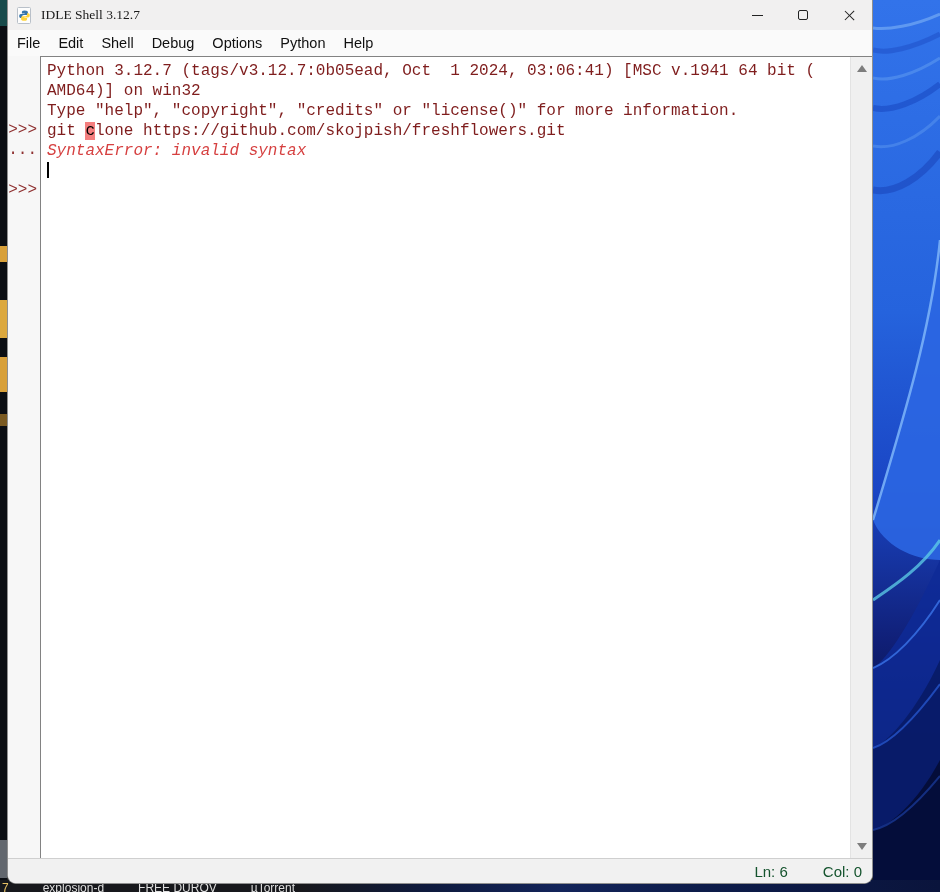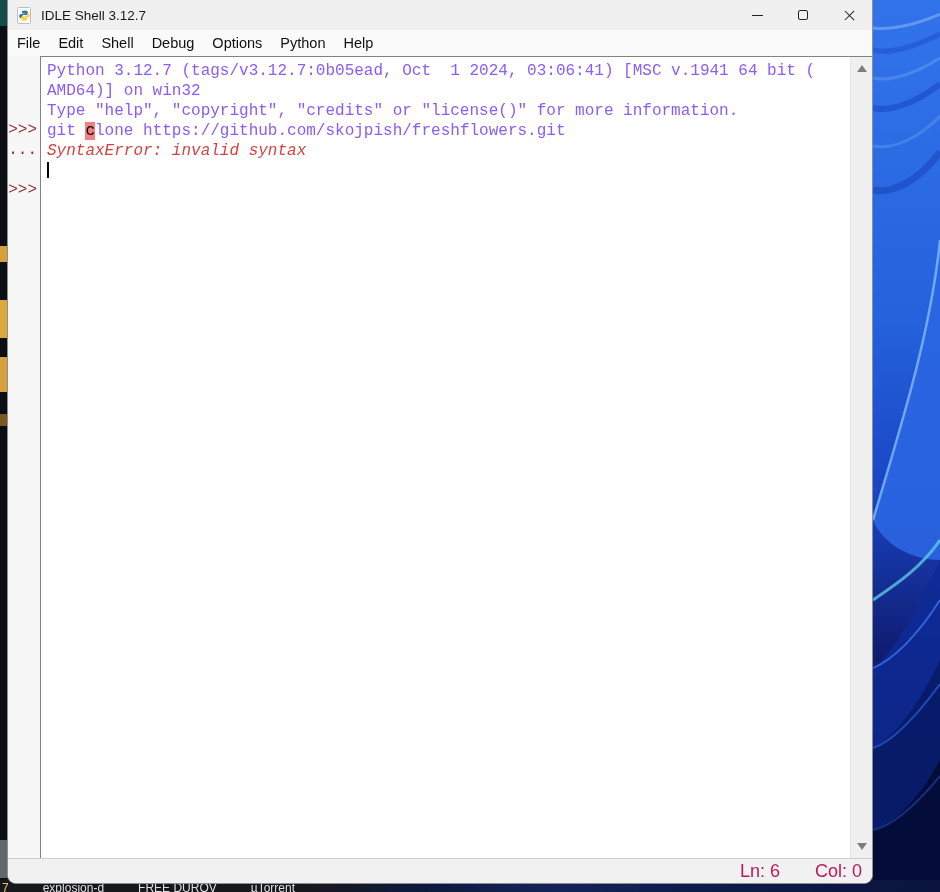--- a/index.html
+++ b/index.html
@@ -27,21 +27,21 @@
   .bottom-bar .bitem{font-size:12px;line-height:14px;color:#dfdfdf;white-space:nowrap;}
 
   
   .idle-window{position:absolute;left:7px;top:0;width:866px;height:884px;z-index:3;
     background:#fff;border:1px solid #8f8f8f;border-top:none;
     border-radius:0 0 9px 9px;overflow:hidden;}
 
   
   .title-bar{position:absolute;left:0;top:0;right:0;height:30px;background:#f1f0f0;display:flex;align-items:center;}
   .app-icon{width:17px;height:17px;margin-left:8px;flex:0 0 auto;}
-  .title-text{margin-left:8px;font-size:13.5px;color:#191919;}
+  .title-text{margin-left:8px;font-size:13.5px;color:#191919;font-family:Liberation Serif, serif;}
   .win-controls{margin-left:auto;display:flex;height:30px;}
   .win-btn{width:46px;height:30px;display:flex;align-items:center;justify-content:center;cursor:default;}
   .glyph-min{width:11px;border-top:1.4px solid #222;}
   .glyph-max{width:10px;height:10px;border:1.2px solid #222;border-radius:2px;}
   .glyph-close{width:11px;height:11px;position:relative;}
   .glyph-close:before,.glyph-close:after{content:"";position:absolute;left:5px;top:-1px;width:1.3px;height:13px;background:#222;}
   .glyph-close:before{transform:rotate(45deg);}
   .glyph-close:after{transform:rotate(-45deg);}
 
   
@@ -50,36 +50,36 @@
 
   
   .content{position:absolute;left:0;top:56px;right:0;bottom:25px;background:#f7f7f7;}
   .sidebar{position:absolute;left:0;top:0;width:32px;bottom:0;background:#f7f7f7;padding-top:4px;}
   .prompt-line{height:20px;font-family:"Liberation Mono","DejaVu Sans Mono",monospace;font-size:16px;line-height:20px;
     color:var(--c-prompt);text-align:right;padding-right:3px;white-space:pre;}
   .text-frame{position:absolute;left:32px;top:0;right:0;bottom:0;border-top:1px solid #828282;border-left:1px solid #828282;background:#fff;}
   .text-view{position:absolute;left:0;top:0;right:22px;bottom:0;background:#fff;padding:4px 0 0 6px;cursor:text;}
   .shell-line{height:20px;font-family:"Liberation Mono","DejaVu Sans Mono",monospace;font-size:16px;line-height:20px;
     color:#000;white-space:pre;}
-  .seg-n{color:#8b5cf6;}
+  .seg-n{color:#7f1d1d;}
   .seg-e{color:var(--c-error);font-style:italic;}
   .seg-hl{color:#000;background:var(--c-errhl);}
   .cursor{display:inline-block;width:2px;height:16px;background:#000;vertical-align:-3px;}
 
   
   .scrollbar{position:absolute;right:0;top:0;width:22px;bottom:0;background:#f0f0f0;border-left:1px solid #e3e3e3;}
   .sb-arrow-up,.sb-arrow-down{position:absolute;left:50%;transform:translateX(-50%);width:0;height:0;
     border-left:5.5px solid transparent;border-right:5.5px solid transparent;}
   .sb-arrow-up{top:8px;border-bottom:7px solid #7d7d7d;}
   .sb-arrow-down{bottom:8px;border-top:7px solid #7d7d7d;}
 
   
   .status-bar{position:absolute;left:0;bottom:0;right:0;height:25px;background:#f1f1f1;border-top:1px solid #cfcfcf;
     display:flex;align-items:center;justify-content:flex-end;gap:15px;padding-right:10px;}
-  .status-field{font-size:18px;color:#be185d;padding-left:20px;}
+  .status-field{font-size:15px;color:#14532d;padding-left:20px;}
 </style>
 </head>
 <body>
 
 <div class="left-strip">
   <div class="cap"></div>
   <div class="blob" style="top:246px;height:16px;background:#d8a03a;"></div>
   <div class="blob" style="top:300px;height:38px;background:#dca83e;"></div>
   <div class="blob" style="top:357px;height:35px;background:#d8a03a;"></div>
   <div class="blob" style="top:414px;height:12px;background:#7a5a22;"></div>

